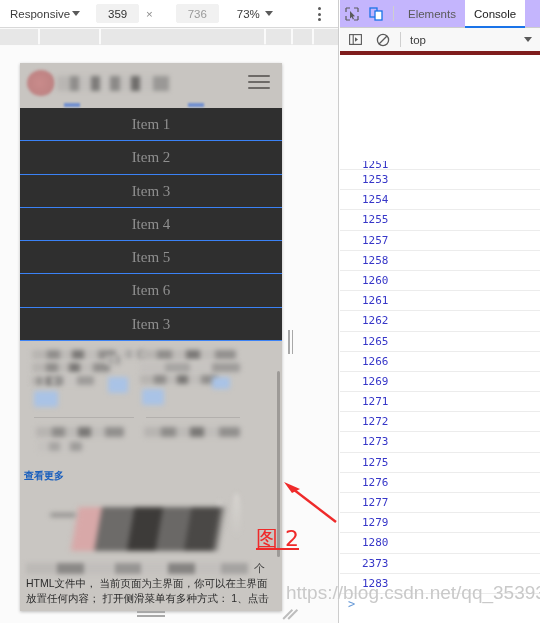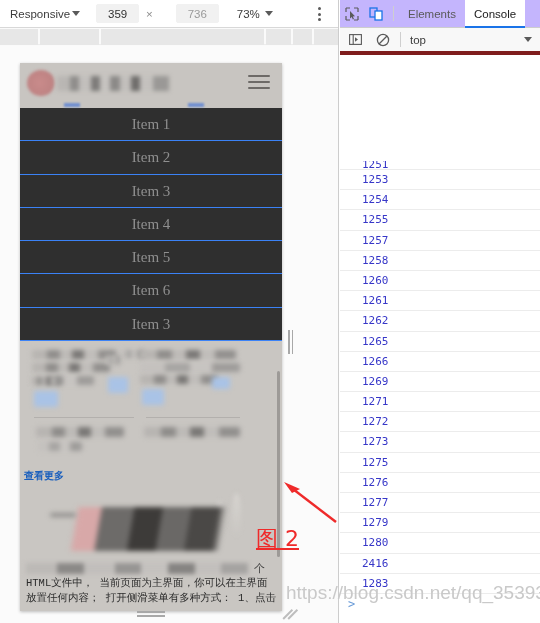--- a/index.html
+++ b/index.html
@@ -133,21 +133,21 @@
     border-radius: 2px;
   }
   .bl-gray { background: linear-gradient(90deg,#b7b4b1 0 18%, #8e8c8a 18% 33%, #bdbab7 33% 48%, #797775 48% 62%, #c0bdba 62% 78%, #918f8d 78% 100%); }
   .bl-lgray{ background: linear-gradient(90deg,#c4c1be 0 25%, #a6a4a2 25% 50%, #c7c4c1 50% 72%, #9d9b99 72% 100%); }
   .bl-blue { background: #a9c3e6; }
   .hr-line { position: absolute; height: 1px; background: #b3b0ad; }
 
   
   #para-block {
     position: absolute; left: 6px; top: 553px; width: 252px;
-    font-family: Liberation Mono, monospace;
+    font-family: Liberation Sans, sans-serif;
     font-size: 10.5px; line-height: 14.5px;
     color: #2b2b2b;
   }
   #para-blur {
     position: absolute; left: 6px; top: 540px; width: 222px; height: 11px;
     filter: blur(2.2px);
     background: linear-gradient(90deg,#bcb9b6 0 14%, #8b8987 14% 26%, #c1bebb 26% 40%, #979593 40% 52%,
                 #c4c1be 52% 64%, #868482 64% 76%, #c2bfbc 76% 88%, #a5a3a1 88% 100%);
   }
   #para-unit { position: absolute; left: 234px; top: 538px; font-size: 11px; color: #3a3a3a; font-family: "Liberation Serif", serif; }
@@ -468,20 +468,20 @@
       <div class="log-row"><span>1266</span></div>
       <div class="log-row"><span>1269</span></div>
       <div class="log-row"><span>1271</span></div>
       <div class="log-row"><span>1272</span></div>
       <div class="log-row"><span>1273</span></div>
       <div class="log-row"><span>1275</span></div>
       <div class="log-row"><span>1276</span></div>
       <div class="log-row"><span>1277</span></div>
       <div class="log-row"><span>1279</span></div>
       <div class="log-row"><span>1280</span></div>
-      <div class="log-row"><span>2416</span></div>
+      <div class="log-row"><span>2373</span></div>
       <div class="log-row"><span>1283</span></div>
       <div id="prompt-row">&gt;</div>
     </div>
   </div>
 
   <div id="watermark">https://blog.csdn.net/qq_35393869</div>
 </div>
 
 </body></html>

